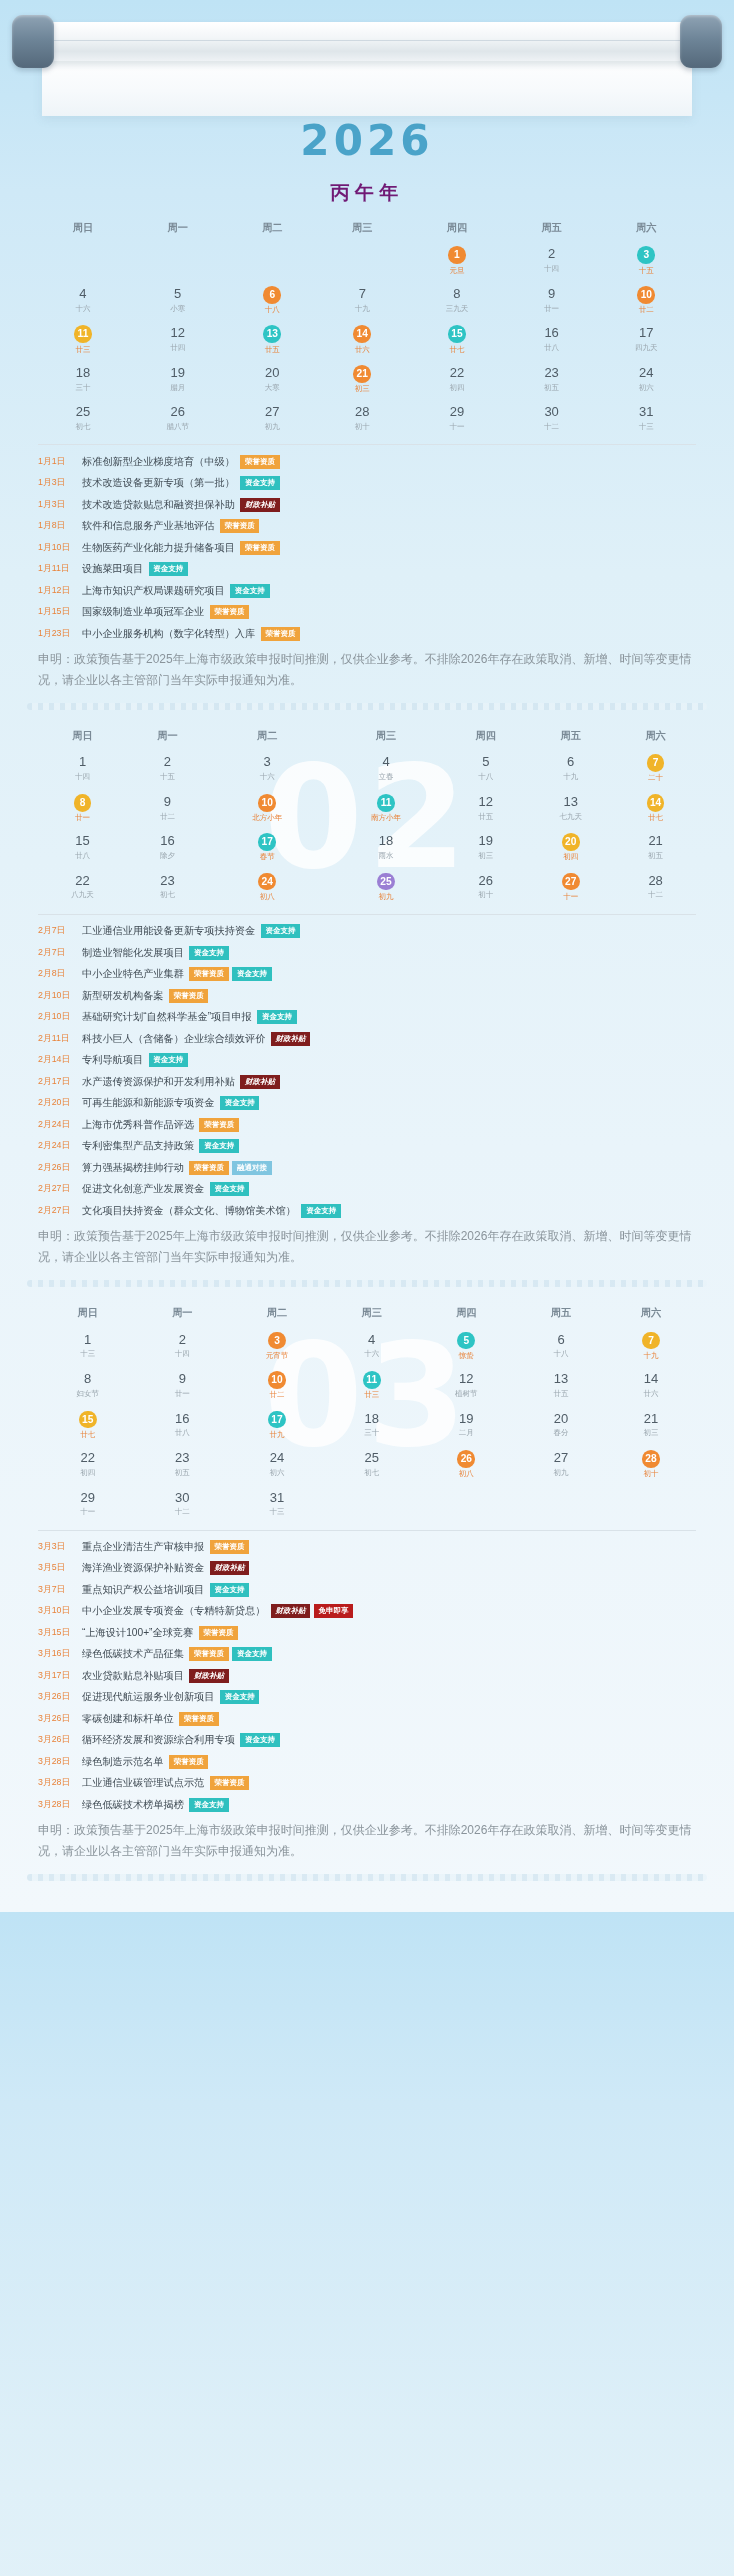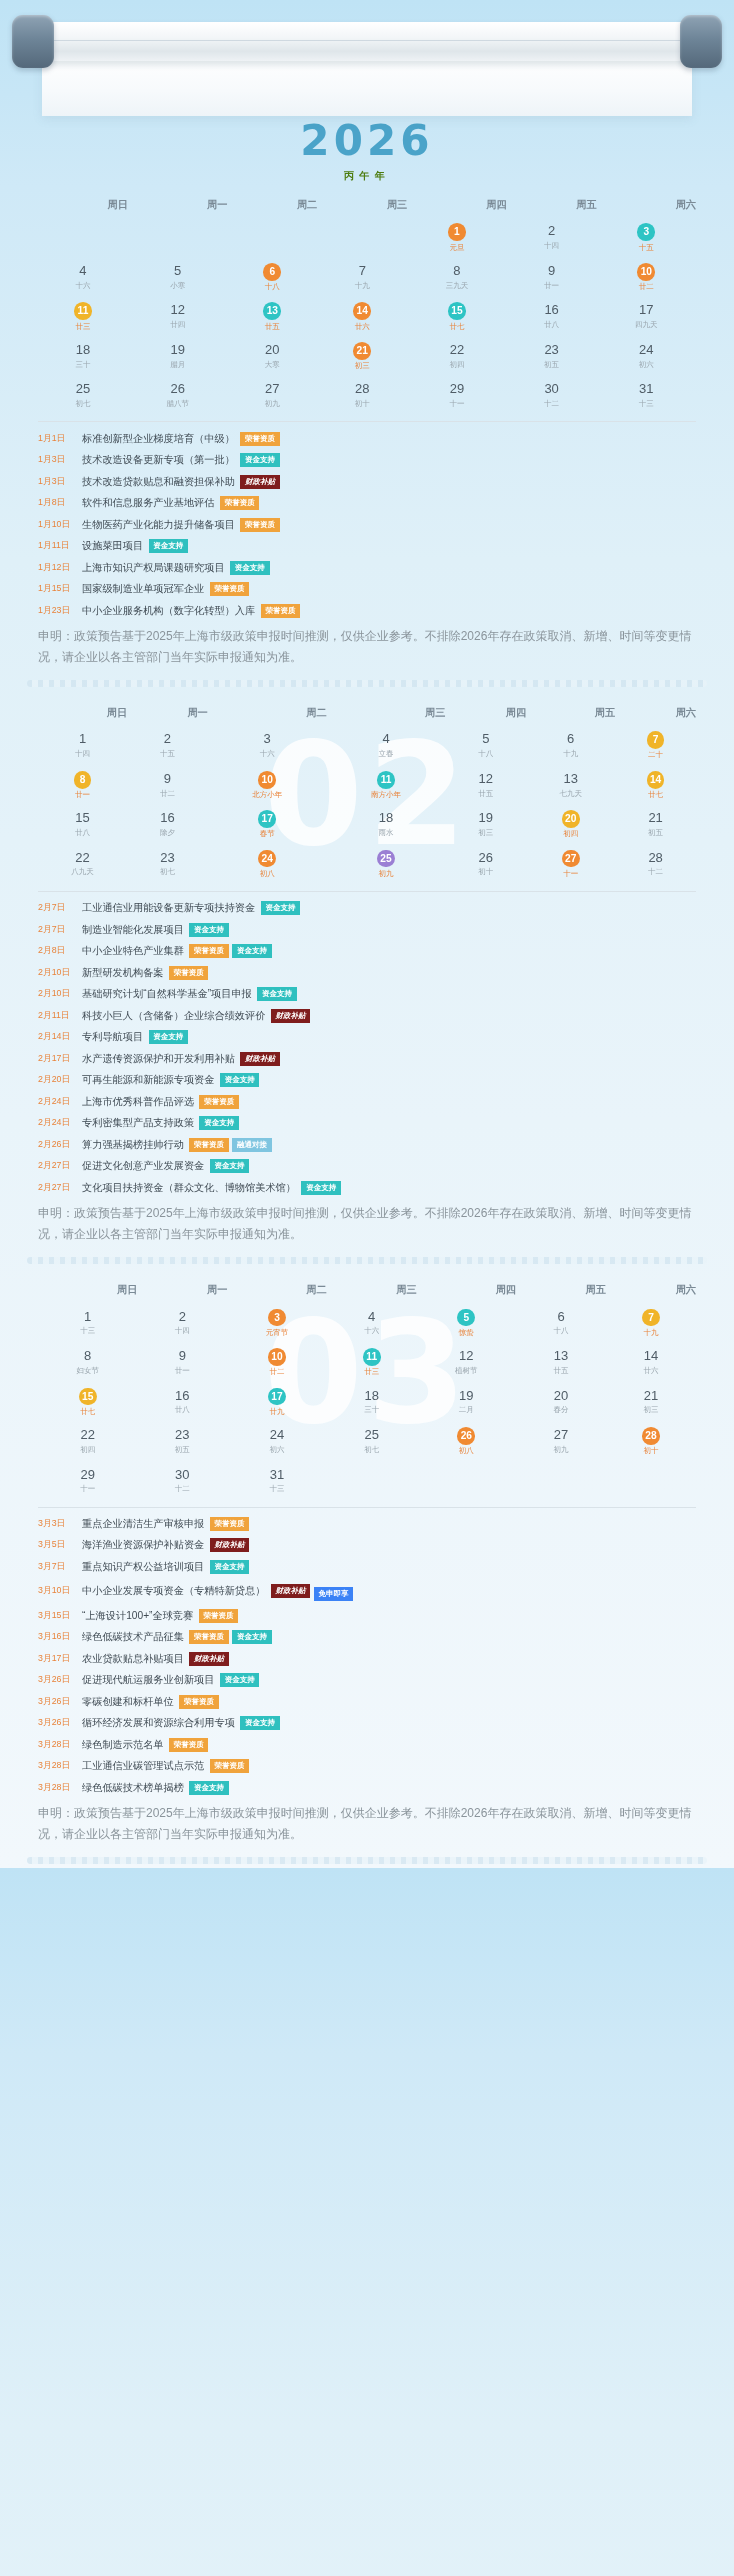--- a/index.html
+++ b/index.html
@@ -2,21 +2,21 @@
 <html style="font-size:11px"><head>
 <meta charset="utf-8">
 <style>
   * { box-sizing: border-box; margin: 0; padding: 0; }
   body {
     width: 734px;
     font-family: "Liberation Sans", sans-serif;
     background: linear-gradient(180deg, #bfe3f5 0%, #cfe9f7 10%, #dff0f8 30%, #e9f4fa 60%, #f2f8fc 100%);
     -webkit-font-smoothing: antialiased;
   }
-  .page { position: relative; width: 734px; }
+  .page { position: relative; width: 734px; padding-bottom: 27px; }
 
   
   .scroll-top { position: relative; width: 734px; height: 116px; }
   .scroll-bar {
     position: absolute; left: 34px; right: 34px; top: 22px; height: 39px;
     background: linear-gradient(180deg, #ffffff 0%, #f3f6f8 40%, #dfe6ea 75%, #eef2f5 100%);
     border-radius: 5.4px;
     box-shadow: 0 3.4px 6.8px rgba(80,110,130,0.18);
   }
   .scroll-bar::after {
@@ -36,35 +36,35 @@
     box-shadow: 0 4.1px 9.5px rgba(100,130,150,0.12);
   }
 
   
   .year-block { text-align: center; margin-top: -5.4px; padding-top: 5.4px; }
   .year-num {
     font-size: 42px; font-weight: 700; color: #4aa3c9; letter-spacing: 4.1px;
     font-family: "DejaVu Sans", sans-serif;
   }
   .year-sub {
-    margin-top: 4px; font-size: 10px; color: #4d7c0f; letter-spacing: 5.4px; font-weight: 600;
+    margin-top: 15px; font-size: 19px; color: #701a75; letter-spacing: 5.4px; font-weight: 600;
   }
 
   
   .month-section { position: relative; width: 734px; padding: 0 0 4.1px 0; margin-top: 9.5px; }
   .cal-wrap { position: relative; margin: 0 38px; }
   .ghost-num {
     position: absolute; left: 50%; transform: translateX(-50%);
     top: 23px; font-size: 143px; font-weight: 800; color: #ffffff;
     opacity: 0.85; font-family: "DejaVu Sans", sans-serif; letter-spacing: 4.1px;
     pointer-events: none; line-height: 1;
   }
   table.cal { width: 100%; border-collapse: collapse; position: relative; z-index: 2; }
   table.cal th {
-    font-size: 10.2px; color: #7a8a96; font-weight: 600; padding: 5.4px 0 6.8px 0; text-align: right;
+    font-size: 10.2px; color: #7a8a96; font-weight: 600; padding: 5.4px 0 6.8px 0;
   }
   table.cal td { text-align: center; padding: 4.8px 0 6.1px 0; vertical-align: top; }
   .d-num { font-size: 13px; color: #4f5c66; line-height: 16.3px; }
   .d-lunar { font-size: 7.5px; color: #9aa6ae; margin-top: 1.4px; line-height: 9.5px; }
   .d-lunar.hl { color: #e8833a; }
   .chip {
     display: inline-block; width: 17.7px; height: 17.7px; line-height: 17.7px; border-radius: 50%;
     color: #fff; font-size: 10.2px; font-weight: 600;
   }
   .chip.or { background: #f08a32; }
@@ -83,21 +83,21 @@
   }
   .p-title { font-size: 10.2px; color: #3f4a53; margin-right: 5.4px; white-space: nowrap; }
   .tag {
     display: inline-block; font-size: 7.5px; color: #fff; border-radius: 0;
     padding: 2px 4.8px; margin-right: 3.4px; white-space: nowrap; font-weight: 600;
   }
   .tag.honor { background: #f0a33c; }
   .tag.fund  { background: #2fc0bf; text-align: center; }
   .tag.subsidy { background: #7f1d1d; font-style: italic; }
   .tag.finance { background: #7fc5e0; }
-  .tag.instant { background: #3b82f6; margin-top: 6px; }
+  .tag.instant { background: #b91c1c; }
 
   .note {
     margin: 8.2px 38px 0 38px; font-size: 12px; color: #8a949b; line-height: 1.75;
   }
   .sep-wave {
     margin: 12.2px 27px 0 27px; height: 6.8px;
     background: repeating-linear-gradient(90deg, #cfe3ef 0 5.4px, #e8f3f9 5.4px 11px);
     border-radius: 3.4px; opacity: .7;
   }
 </style>

